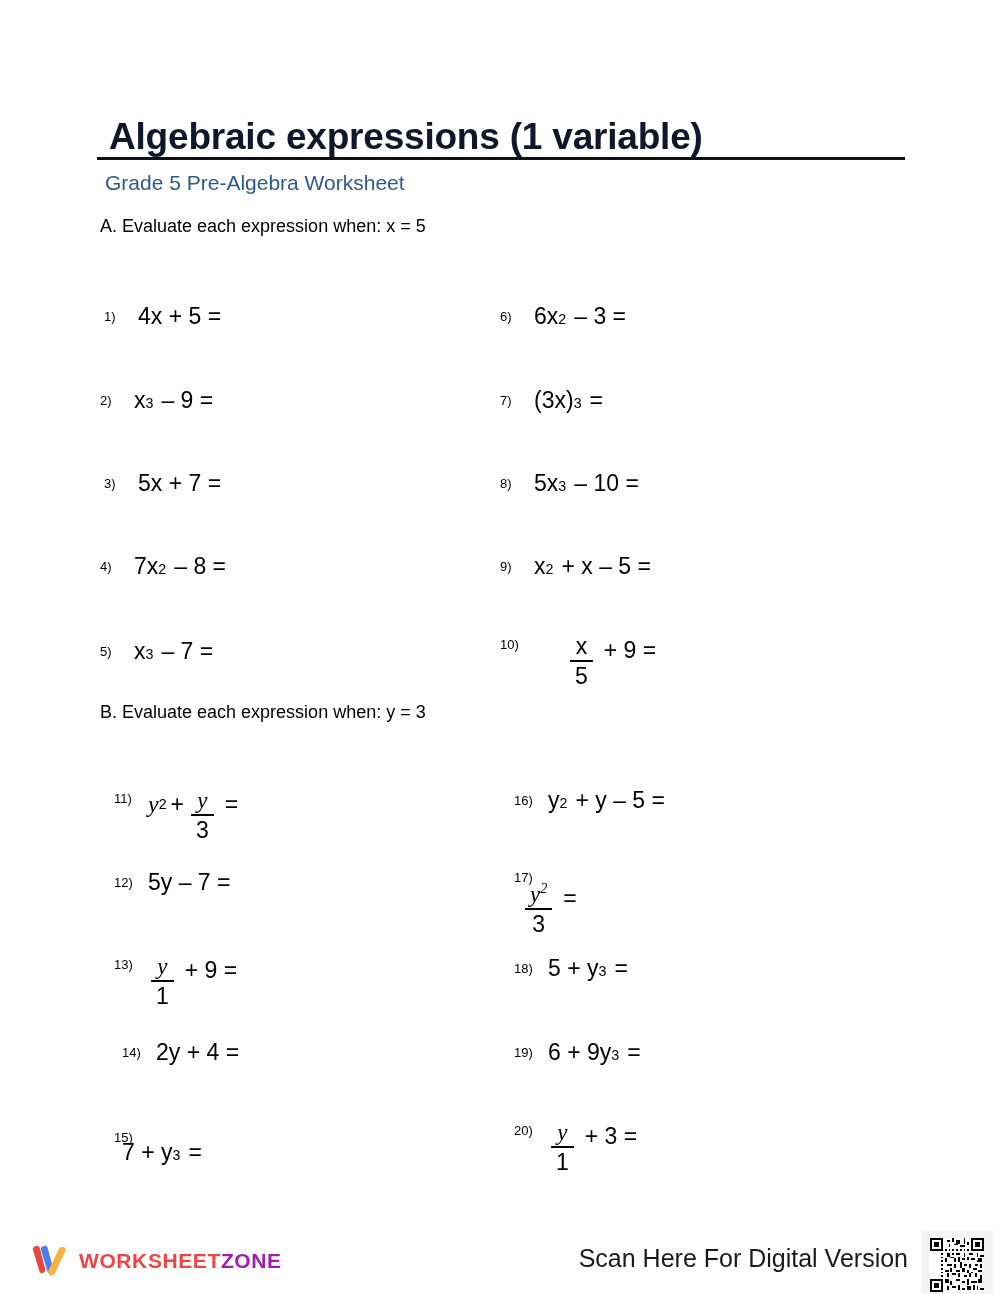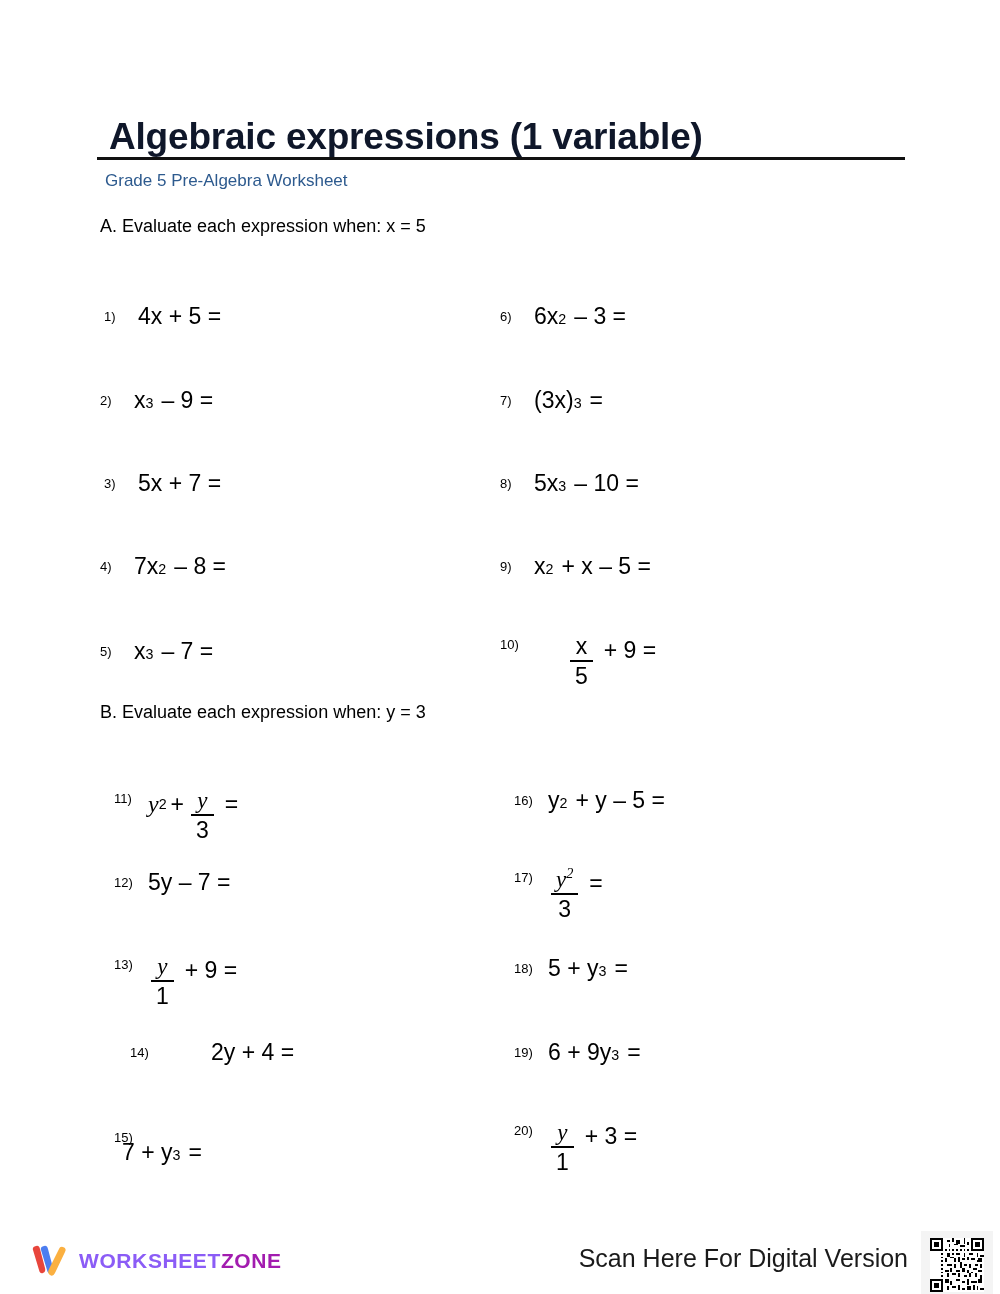--- a/index.html
+++ b/index.html
@@ -32,21 +32,21 @@
     padding-left: 12px;
     white-space: nowrap;
   }
   .title-rule {
     width: 808px;
     height: 3px;
     background: #111111;
     margin-top: 1px;
   }
   .worksheet-subtitle {
-    font-size: 17px;
+    font-size: 21px;
     color: #2D5A8E;
     margin-top: 11px;
     padding-left: 8px;
     white-space: nowrap;
   }
 
   
   .section {
     position: absolute;
     left: 100px;
@@ -155,21 +155,21 @@
     height: 34px;
     margin-right: 9px;
     flex: none;
   }
   .logo-text {
     font-size: 21px;
     font-weight: bold;
     letter-spacing: 0.6px;
     white-space: nowrap;
   }
-  .logo-text .lt-a { color: #8b5cf6; }
+  .logo-text .lt-a { color: #ef4444; }
   .logo-text .lt-b { color: #a21caf; }
 
   .scan-text {
     position: absolute;
     right: 92px;
     top: 16px;
     font-size: 25px;
     color: #1a1a1a;
     white-space: nowrap;
     margin-left: 37px;
@@ -335,21 +335,21 @@
           <span class="frac">
             <span class="num var-it">y</span>
             <span class="bar"></span>
             <span class="den">1</span>
           </span>
           <span class="op"></span>
           <span>+ 9 =</span>
         </span>
     </div>
 
-    <div class="problem" style="left:16px; top:300px;gap:47px;">
+    <div class="problem" style="left:8px; top:300px;">
       <span class="q-num">14)</span>
       <span class="q-body">
           <span>2y + 4 =</span>
         </span>
     </div>
 
     <div class="problem" style="left:0px; top:385px;flex-direction:column;">
       <span class="q-num">15)</span>
       <span class="q-body">
           <span>7 + y</span>
@@ -362,21 +362,21 @@
     <div class="problem" style="left:400px; top:48px;">
       <span class="q-num">16)</span>
       <span class="q-body">
           <span>y</span>
           <sup>2</sup>
           <span class="op"></span>
           <span>+ y – 5 =</span>
         </span>
     </div>
 
-    <div class="problem" style="left:400px; top:125px;">
+    <div class="problem" style="left:400px; top:125px;flex-direction:column;">
       <span class="q-num">17)</span>
       <span class="q-body has-frac">
           <span class="frac">
             <span class="num var-it"><span>y</span><sup>2</sup></span>
             <span class="bar"></span>
             <span class="den">3</span>
           </span>
           <span class="op"></span>
           <span>=</span>
         </span>

